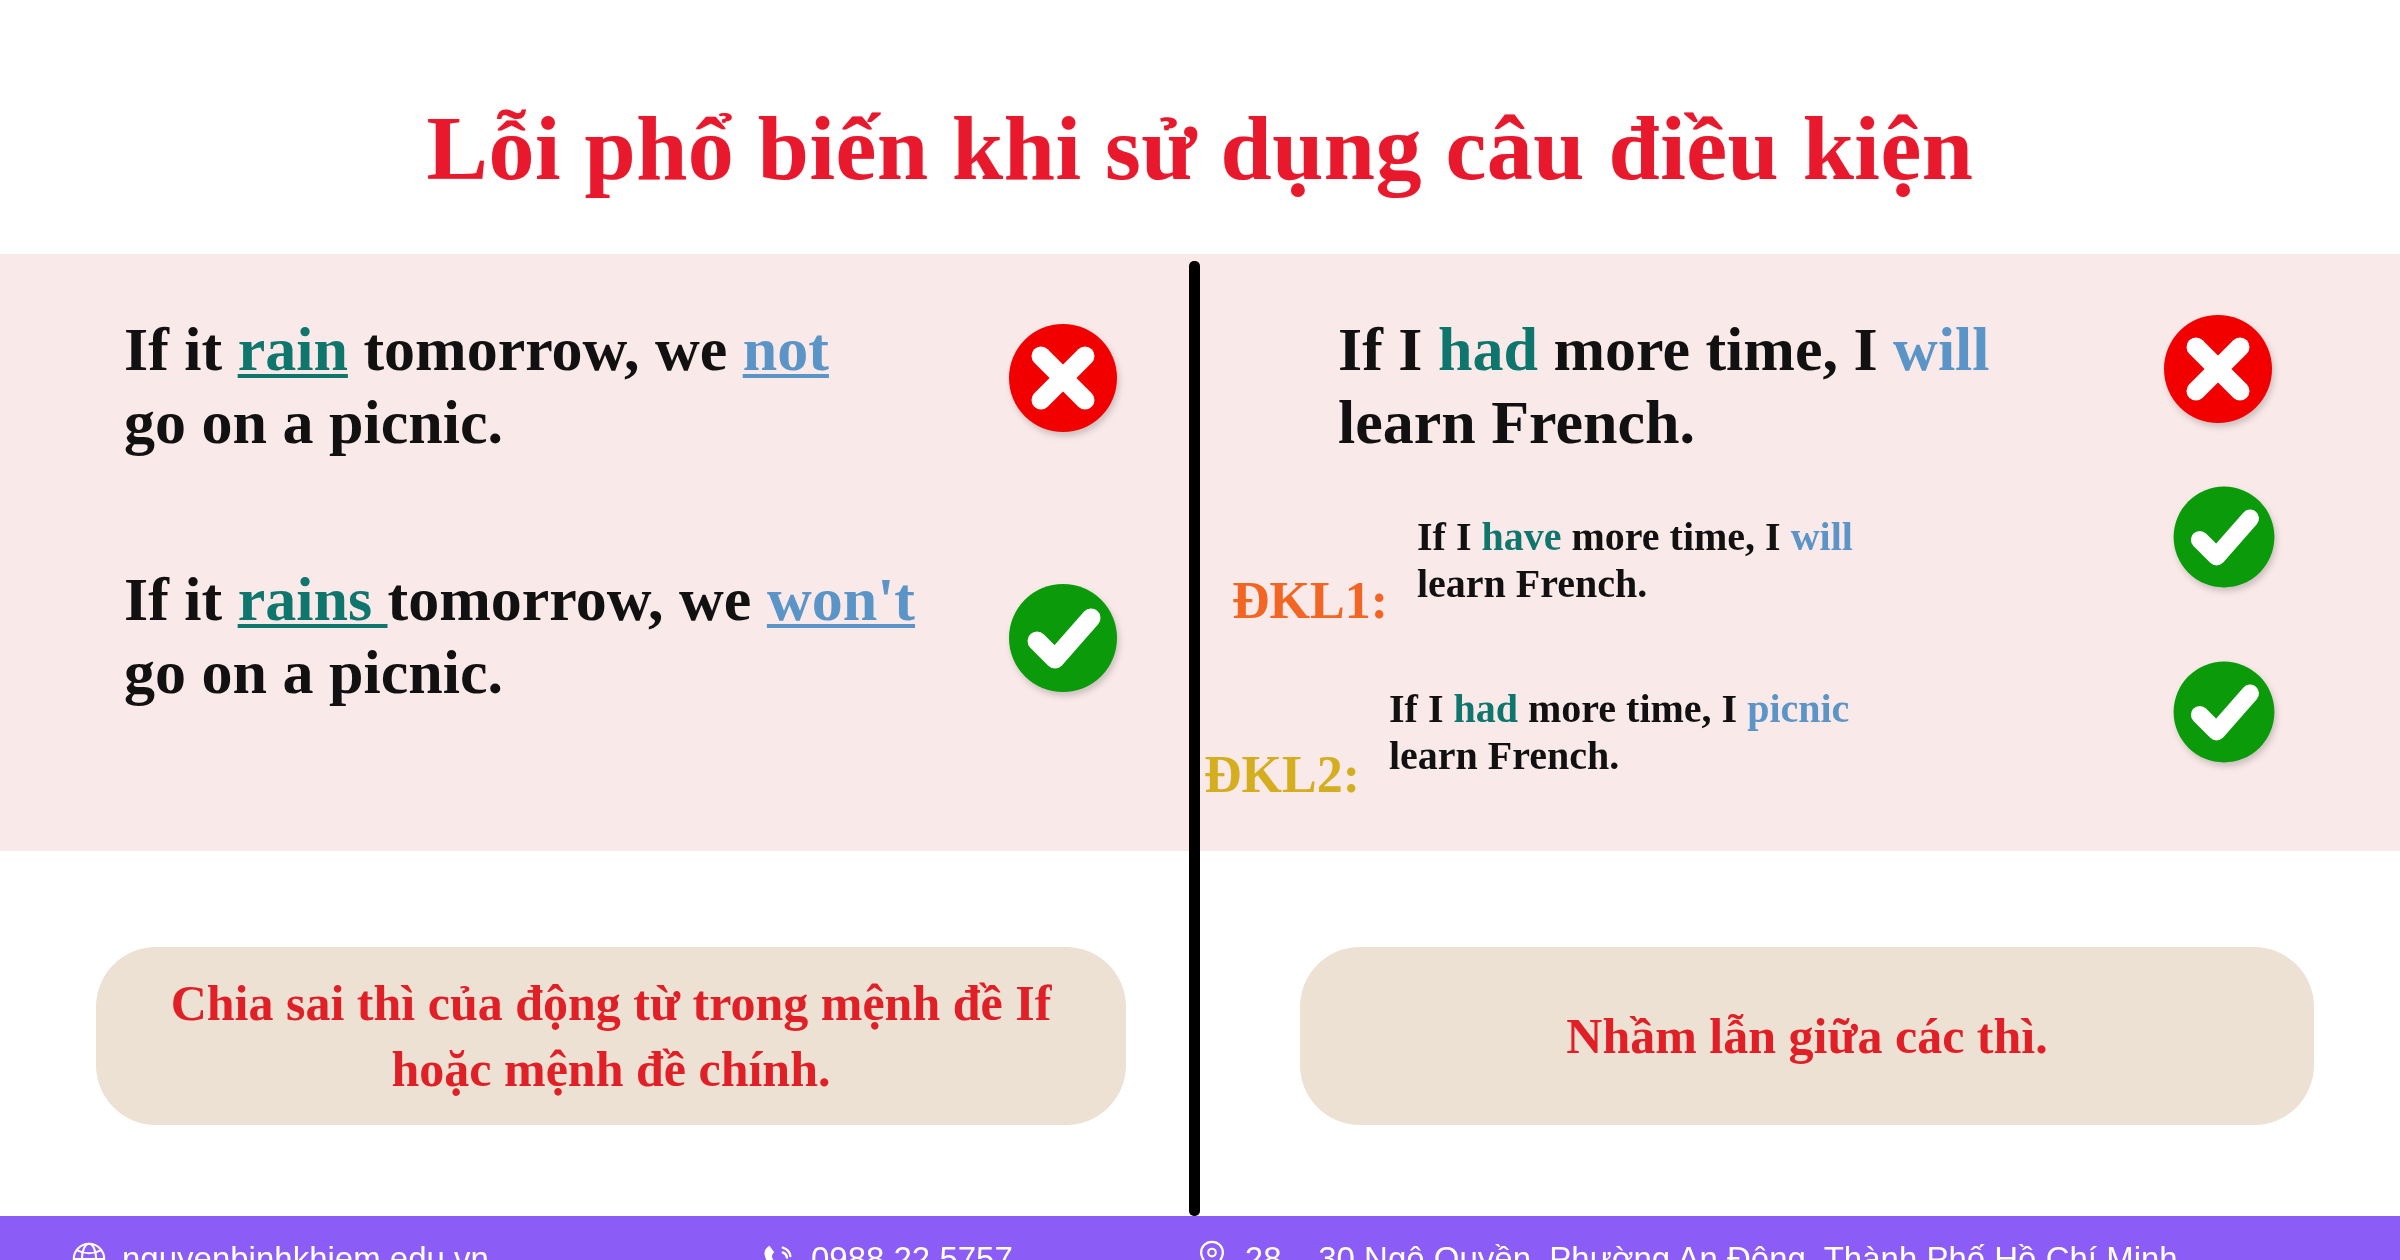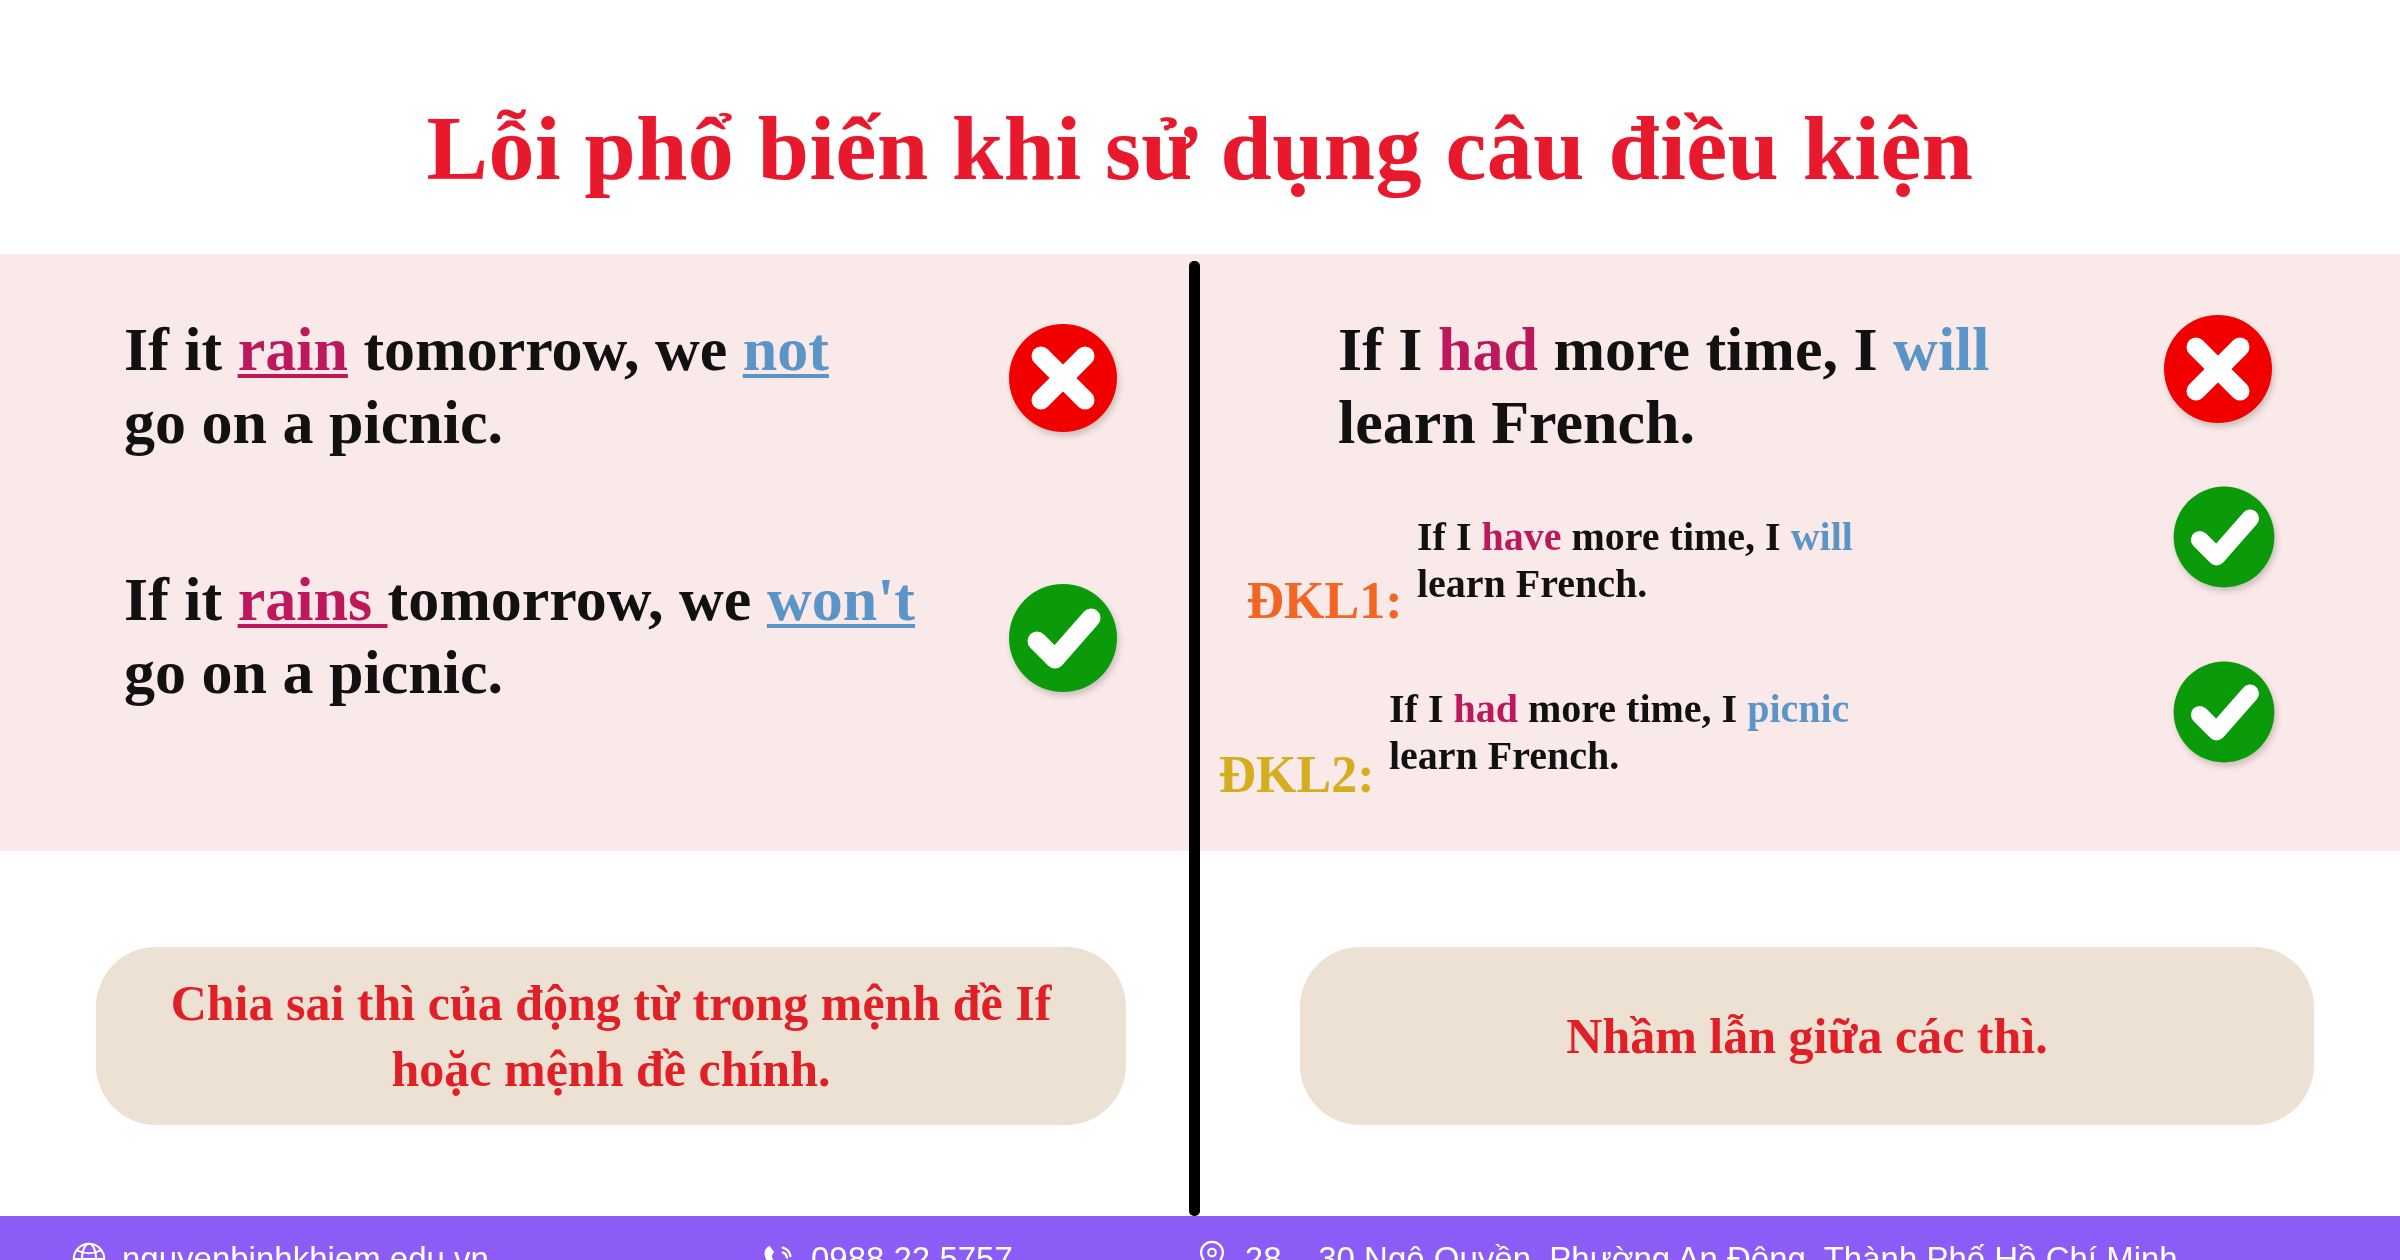--- a/index.html
+++ b/index.html
@@ -71,21 +71,21 @@
     border-radius: 5px;
   }
 
   
   .sentence {
     font-family: "Liberation Serif", "DejaVu Serif", serif;
     font-weight: bold;
     color: #111111;
     line-height: 1.18;
   }
-  .w-green { color: #be185d; }
+  .w-green { color: #0f766e; }
   .w-blue  { color: #5b95c8; }
   .w-underline { text-decoration: underline; text-underline-offset: 4px; text-decoration-thickness: 4px; }
 
   
   #left-ex1-text {
     position: absolute;
     left: 124px; top: 272px;
     width: 830px;
     font-size: 62px;
   }
@@ -125,21 +125,20 @@
   #dkl2-row { left: 1204px; top: 644px; width: 1140px; }
 
   .dkl-label {
     font-family: "Liberation Serif", "DejaVu Serif", serif;
     font-weight: bold;
     font-size: 52px;
     line-height: 1;
     white-space: nowrap;
     width: 185px;
     flex: 0 0 185px;
-    text-align: center;
   }
   #dkl1-label { color: #f26522; margin-top: 62px; }
   #dkl2-label { color: #d4ae1f; margin-top: 64px; }
 
   .dkl-sentence {
     font-size: 40px;
     flex: 1 1 auto;
     width: 790px;
   }
   #dkl1-icon { position: absolute; left: 2168px; top: 440px; }

